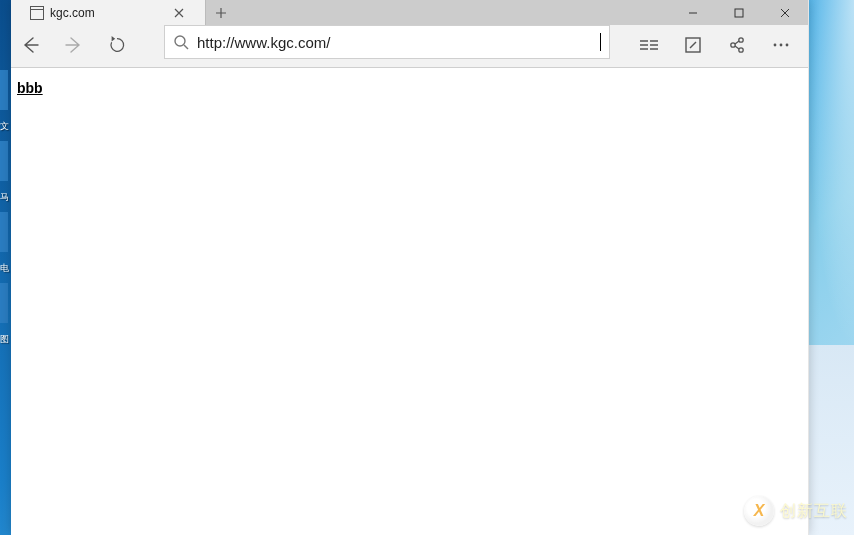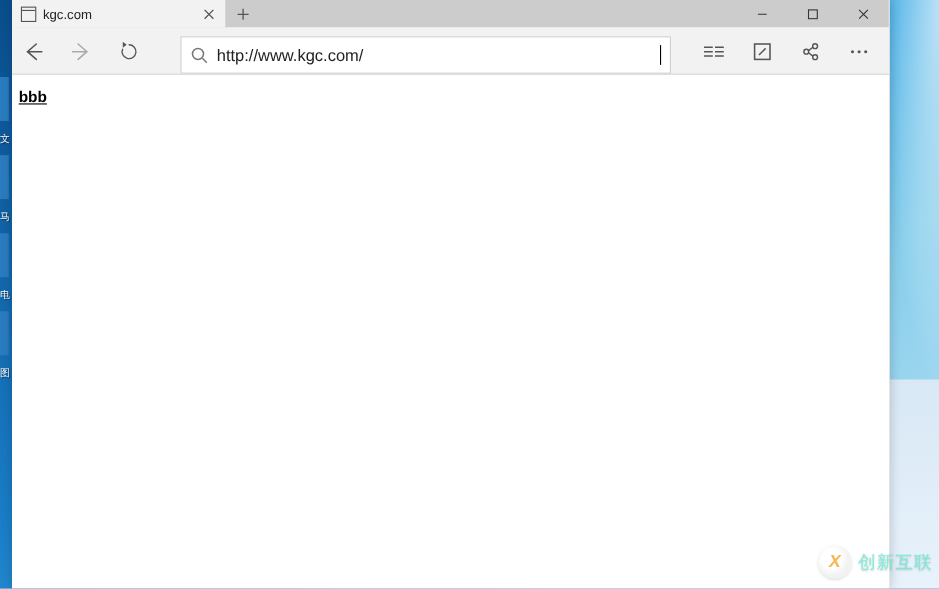--- a/index.html
+++ b/index.html
@@ -89,21 +89,21 @@
       align-items: stretch;
       height: 100%;
     }
 
     .tab {
       height: 100%;
       width: 195px;
       background: #f2f2f2;
       display: flex;
       align-items: center;
-      padding: 0 8px;
+      padding: 0 19px;
       border-right: 1px solid #bbb;
     }
     .tab-icon {
       width: 14px;
       height: 14px;
       border: 1px solid #555;
       margin-right: 6px;
       position: relative;
     }
     .tab-icon::before {
@@ -153,21 +153,21 @@
       justify-content: center;
       color: #333;
       cursor: pointer;
     }
 
     .toolbar {
       height: 43px;
       background: #f2f2f2;
       border-bottom: 1px solid #cfcfcf;
       display: flex;
-      align-items: flex-end;
+      align-items: flex-start;
       padding: 0 6px;
       gap: 18px;
     }
 
     .nav-btn {
       width: 40px;
       height: 40px;
       display: flex;
       align-items: center;
       justify-content: center;
@@ -251,21 +251,21 @@
     }
     .wm-logo-inner {
       font-weight: bold;
       color: #f5a623;
       font-size: 16px;
       font-style: italic;
       font-family: Arial, sans-serif;
     }
     .wm-text {
       font-size: 16px;
-      color: #5eead4;
+      color: #fef9c3;
       text-shadow: 0 1px 2px rgba(0,0,0,0.3);
       letter-spacing: 1px;
     }
     .caret {
       display: inline-block;
       width: 1px;
       height: 18px;
       background: #000;
       vertical-align: middle;
       margin-left: 1px;

